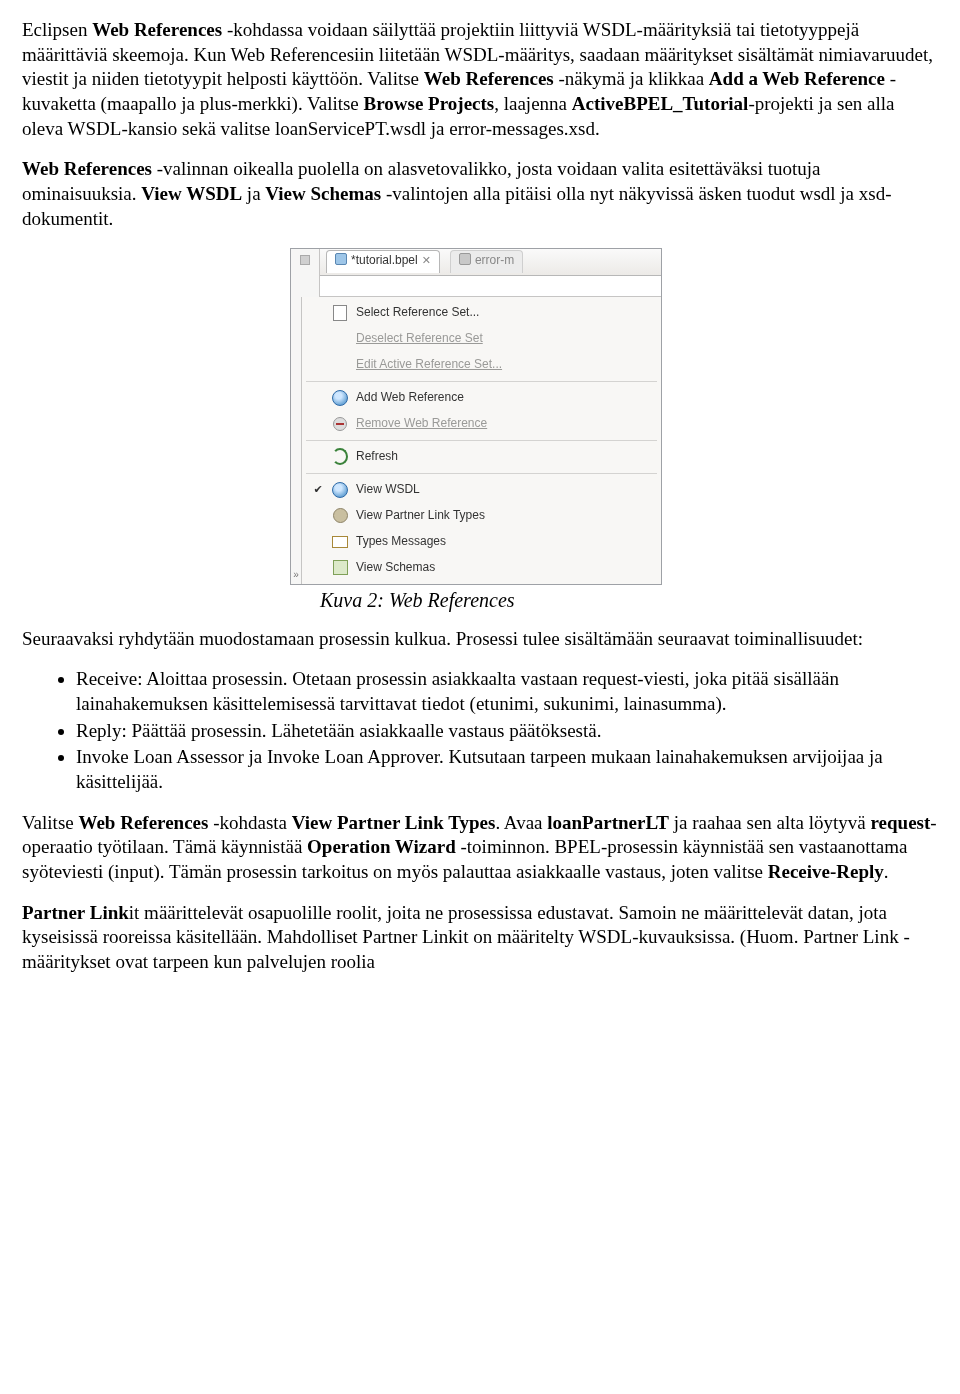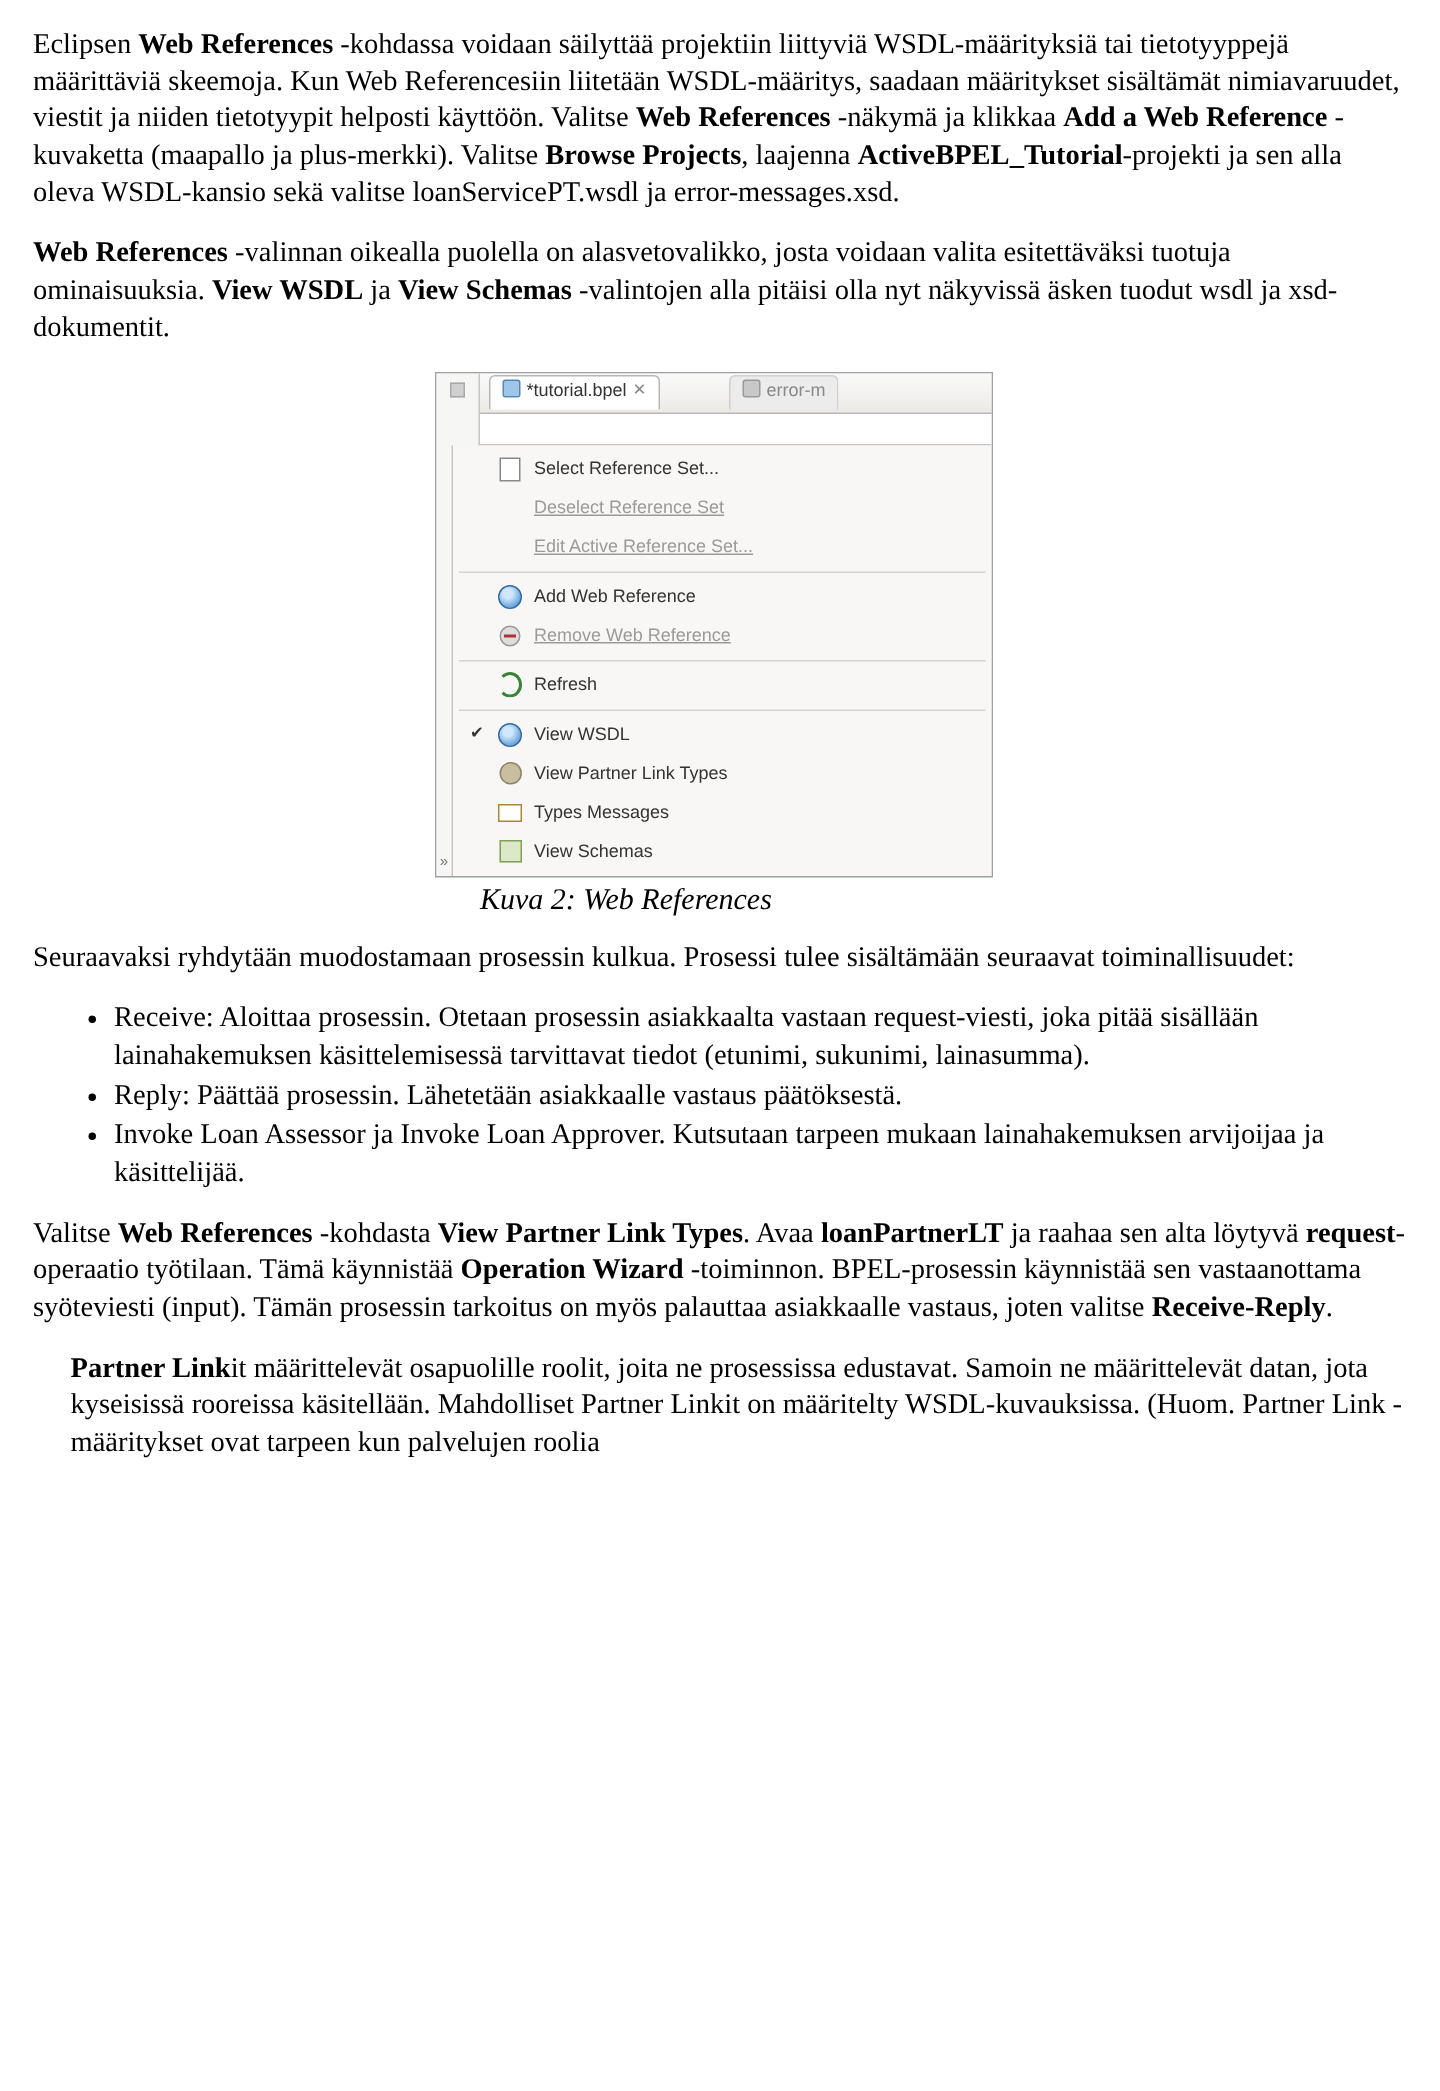--- a/index.html
+++ b/index.html
@@ -59,21 +59,21 @@
     display: flex;
     align-items: flex-start;
     gap: 4px;
     padding: 2px 8px;
     border: 1px solid #b7b7b7;
     border-bottom: none;
     background: #fff;
     border-radius: 4px 4px 0 0;
     height: 18px;
   }
-  .tab.inactive { background: #ececec; color: #888; border-color:#cfcfcf;margin-left:36px;}
+  .tab.inactive { background: #ececec; color: #888; border-color:#cfcfcf;}
   .dot { width:10px;height:10px;border-radius:2px;display:inline-block;}
   .dot.bpel { background:#9ec6e8;border:1px solid #5a87b2;}
   .dot.err { background:#c8c8c8;border:1px solid #999;}
   .blank-strip { height: 20px; background:#fff; border-bottom:1px solid #c6c5c4;}
   .menu {
     background: #f8f7f5;
     padding: 3px 0;
   }
   .menu-item {
     display: flex;
@@ -225,15 +225,15 @@
 <ul>
   <li>Receive: Aloittaa prosessin. Otetaan prosessin asiakkaalta vastaan request-viesti, joka pitää sisällään lainahakemuksen käsittelemisessä tarvittavat tiedot (etunimi, sukunimi, lainasumma).</li>
   <li>Reply: Päättää prosessin. Lähetetään asiakkaalle vastaus päätöksestä.</li>
   <li>Invoke Loan Assessor ja Invoke Loan Approver. Kutsutaan tarpeen mukaan lainahakemuksen arvijoijaa ja käsittelijää.</li>
 </ul>
 
 <p>
   <span>Valitse </span><span class="bold">Web References</span><span> -kohdasta </span><span class="bold">View Partner Link Types</span><span>. Avaa </span><span class="bold">loanPartnerLT</span><span> ja raahaa sen alta löytyvä </span><span class="bold">request</span><span>-operaatio työtilaan. Tämä käynnistää </span><span class="bold">Operation Wizard</span><span> -toiminnon. BPEL-prosessin käynnistää sen vastaanottama syöteviesti (input). Tämän prosessin tarkoitus on myös palauttaa asiakkaalle vastaus, joten valitse </span><span class="bold">Receive-Reply</span><span>.</span>
 </p>
 
-<p style="margin-bottom:0;margin-left:25px;">
+<p style="margin-bottom:0;">
   <span class="bold">Partner Link</span><span>it määrittelevät osapuolille roolit, joita ne prosessissa edustavat. Samoin ne määrittelevät datan, jota kyseisissä rooreissa käsitellään. Mahdolliset Partner Linkit on määritelty WSDL-kuvauksissa. (Huom. Partner Link -määritykset ovat tarpeen kun palvelujen roolia</span>
 </p>
 
 </body></html>

